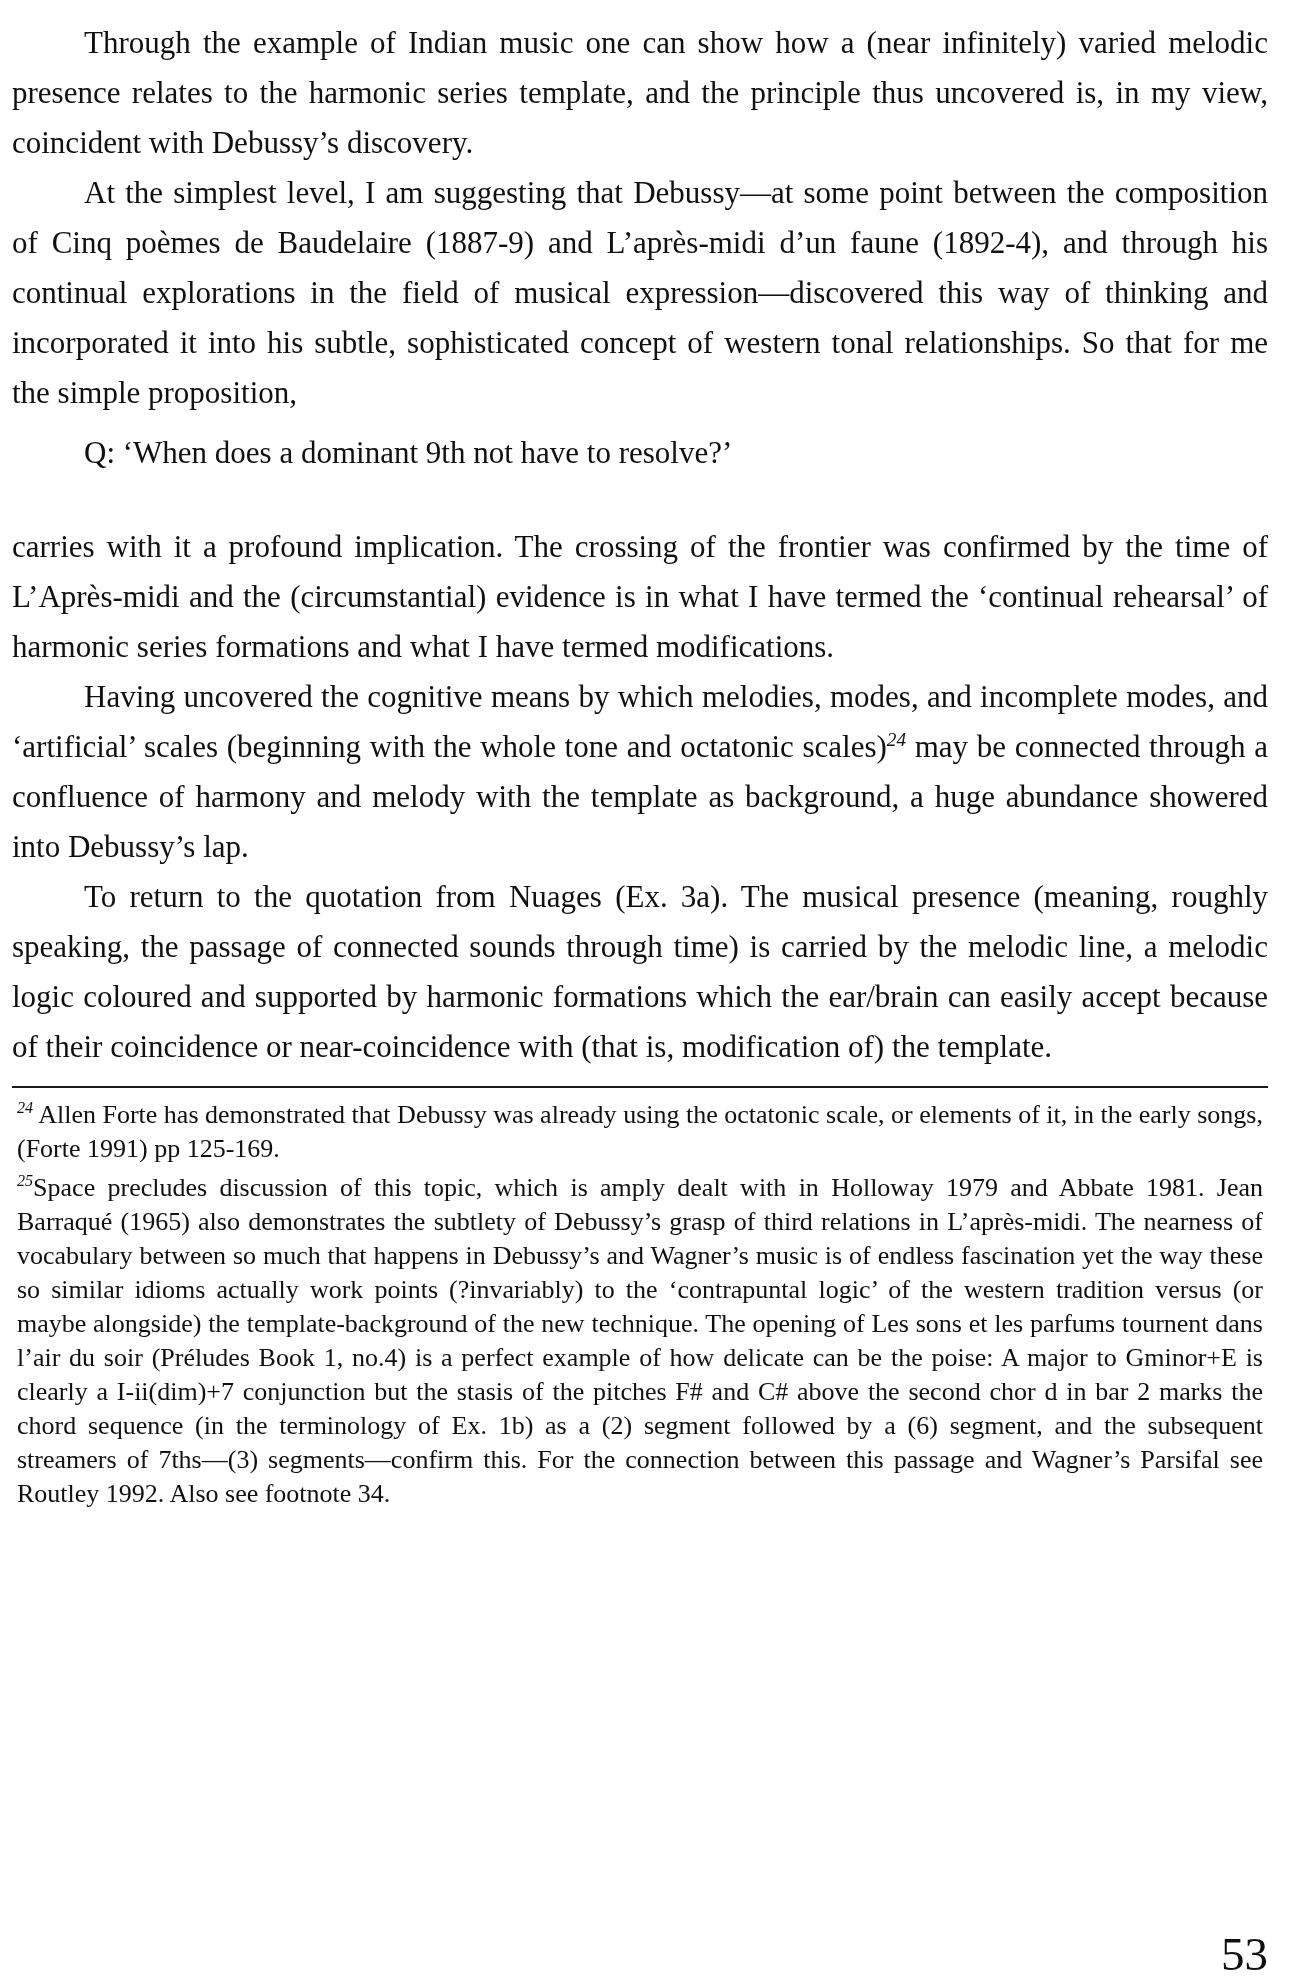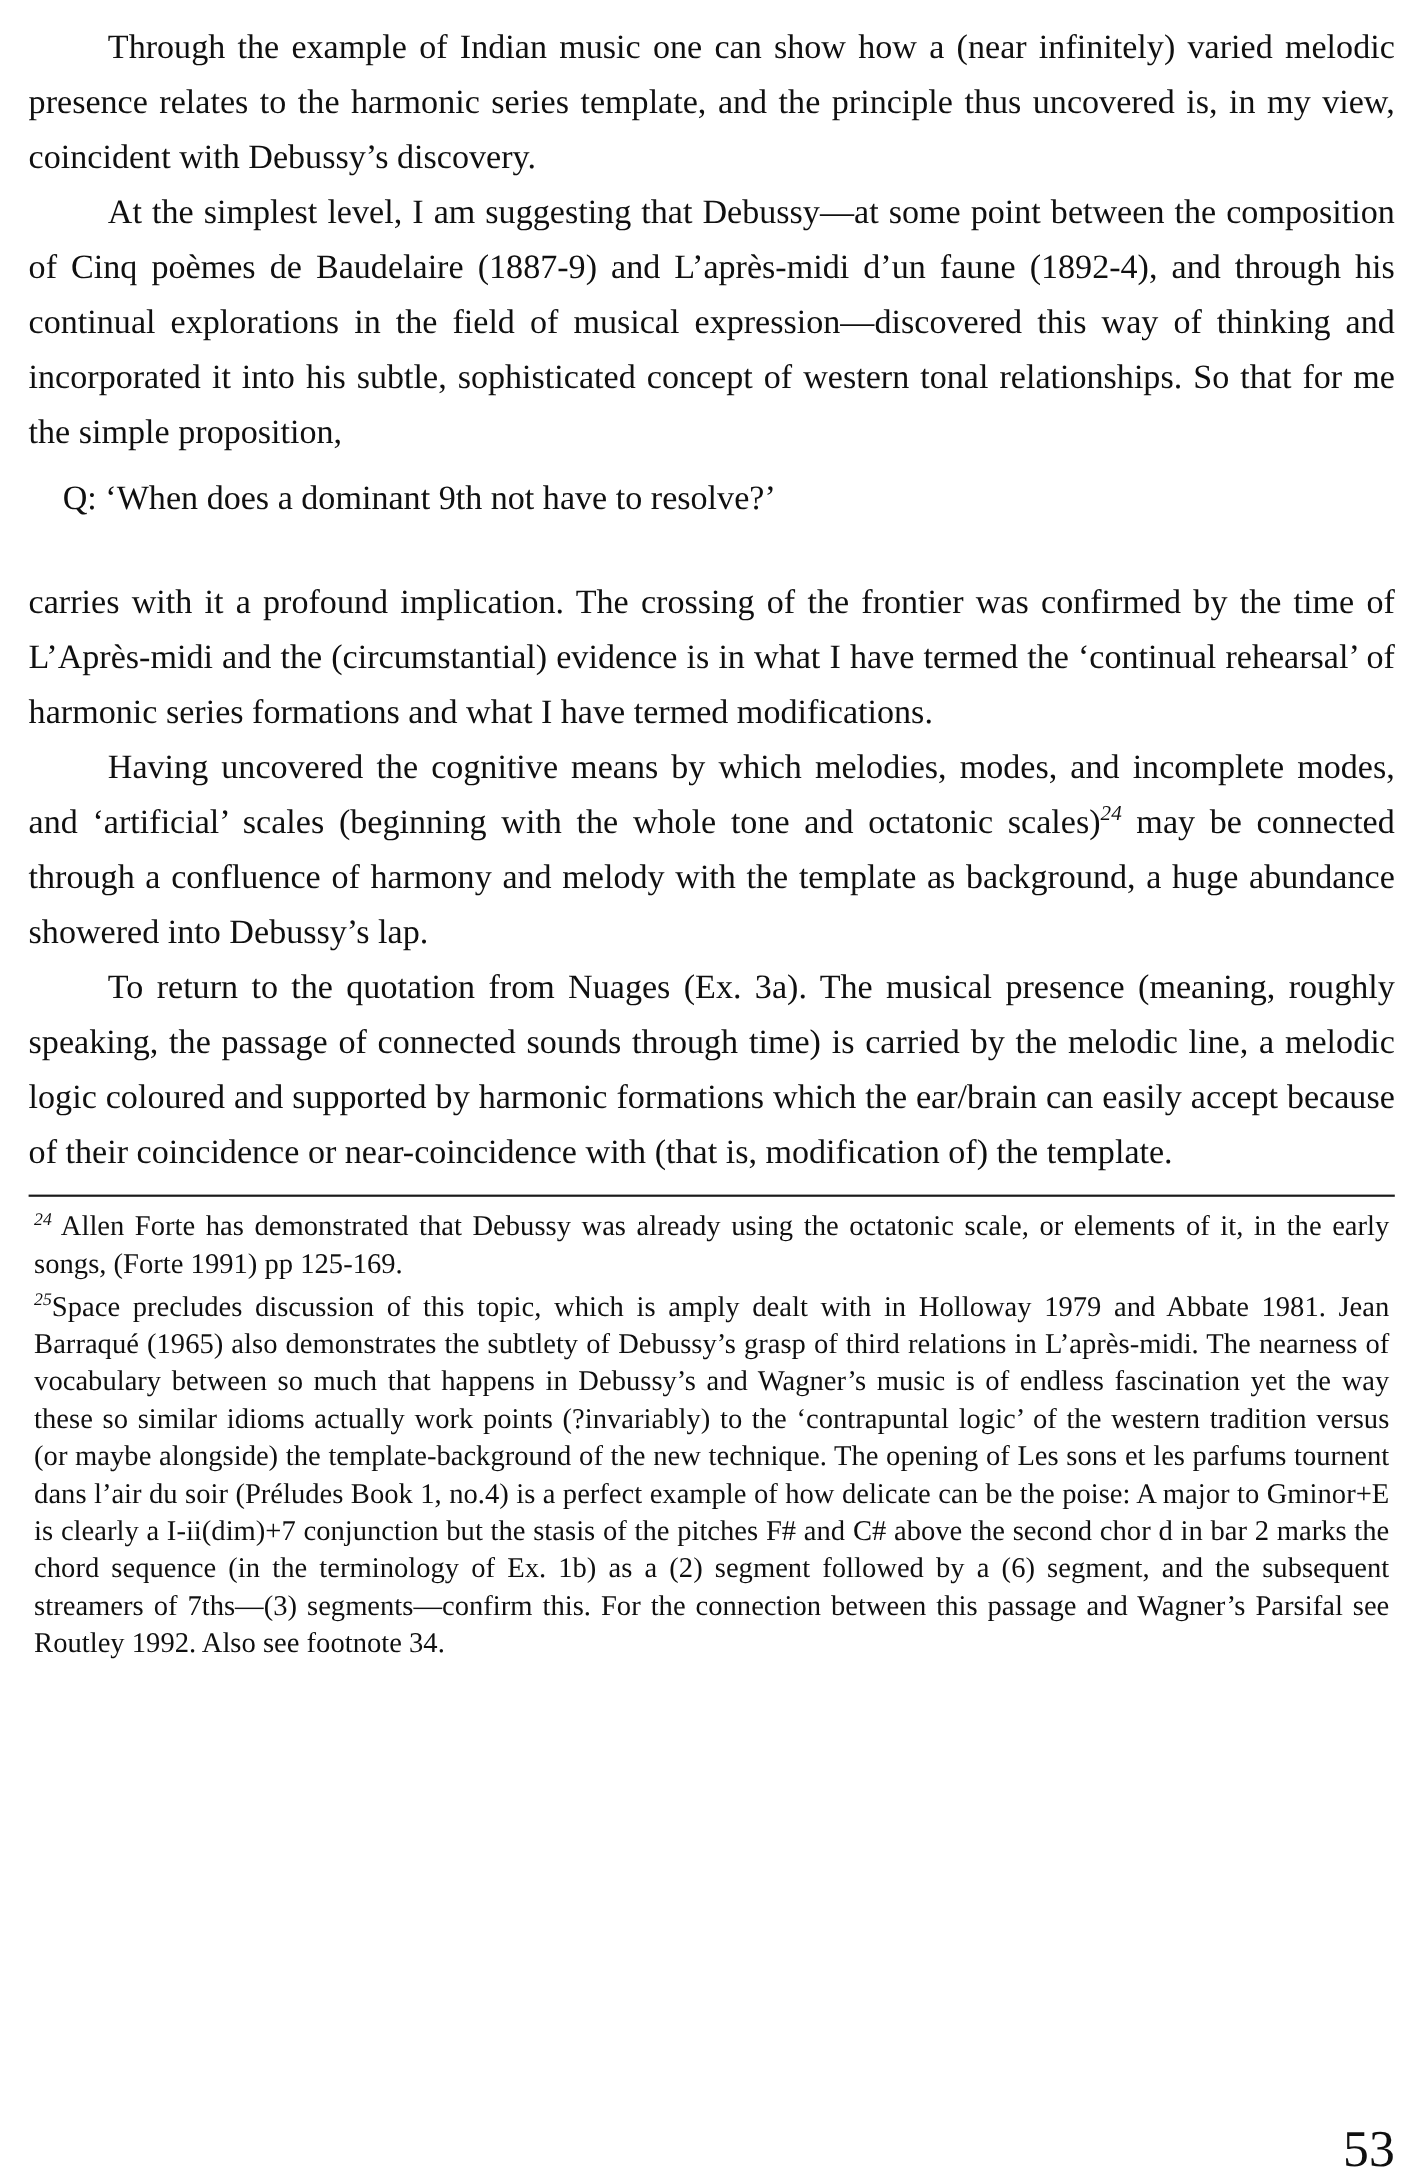--- a/index.html
+++ b/index.html
@@ -6,34 +6,34 @@
   body {
     width: 1296px; height: 1985px;
     background: #ffffff;
     font-family: "Liberation Serif", serif;
     color: #101010;
     position: relative;
     overflow: hidden;
   }
   .page {
     position: absolute; inset: 0;
-    padding: 18px 28px 0 26px;
+    padding: 18px 28px 0 12px;
     box-sizing: border-box;
   }
   .body-text {
     font-size: 31px;
     line-height: 50px;
     text-align: justify;
   }
   .para { margin: 0; }
   .para.indent { text-indent: 72px; }
   .it { }
   sup.sup { font-size: 0.62em; line-height: 0; vertical-align: super; font-style: italic; }
   .quote {
-    margin: 10px 0 44px 31px;
+    margin: 10px 0 44px 72px;
     text-align: left;
   }
   .quote-line { line-height: 50px; }
   .footnote-rule {
     height: 0;
     border: none;
     border-top: 2px solid #1a1a1a;
     margin: 14px 0 10px 0;
   }
   .footnotes {

